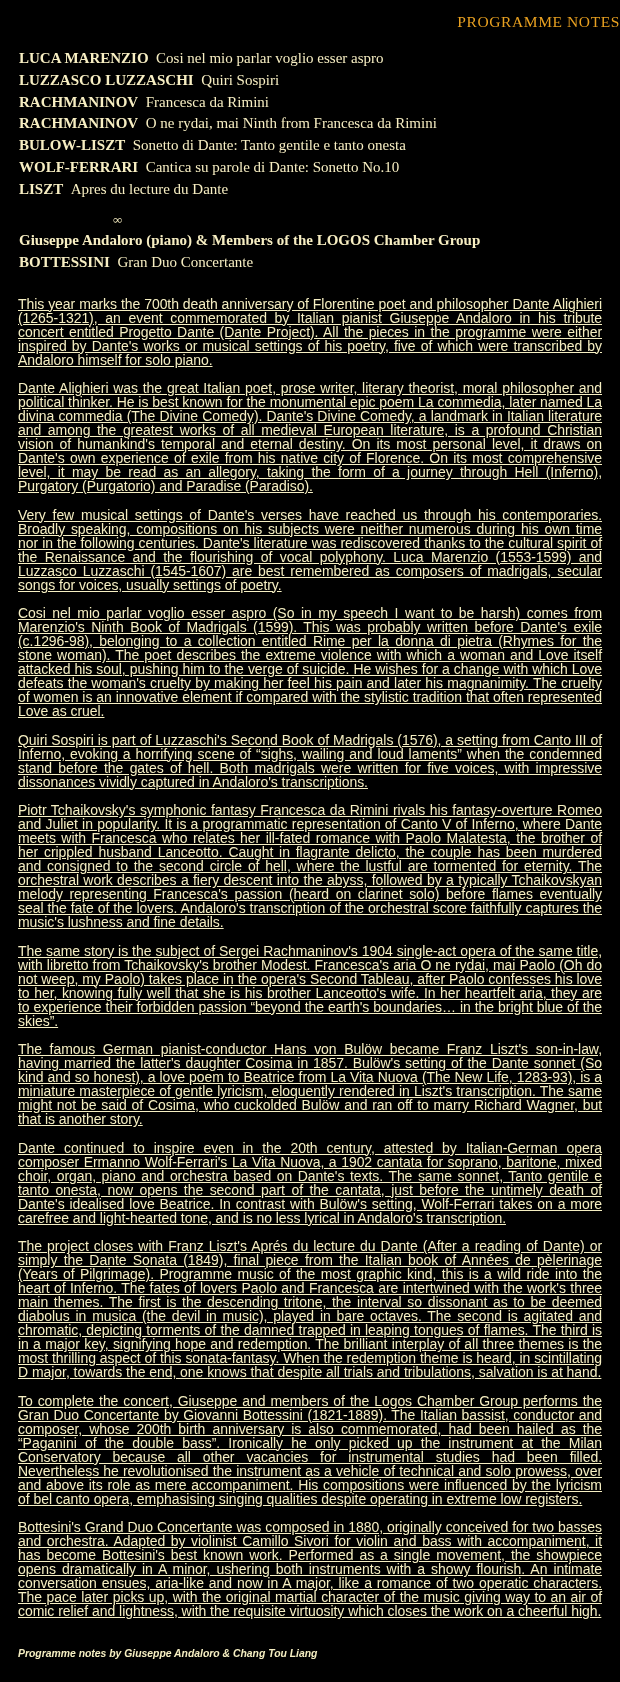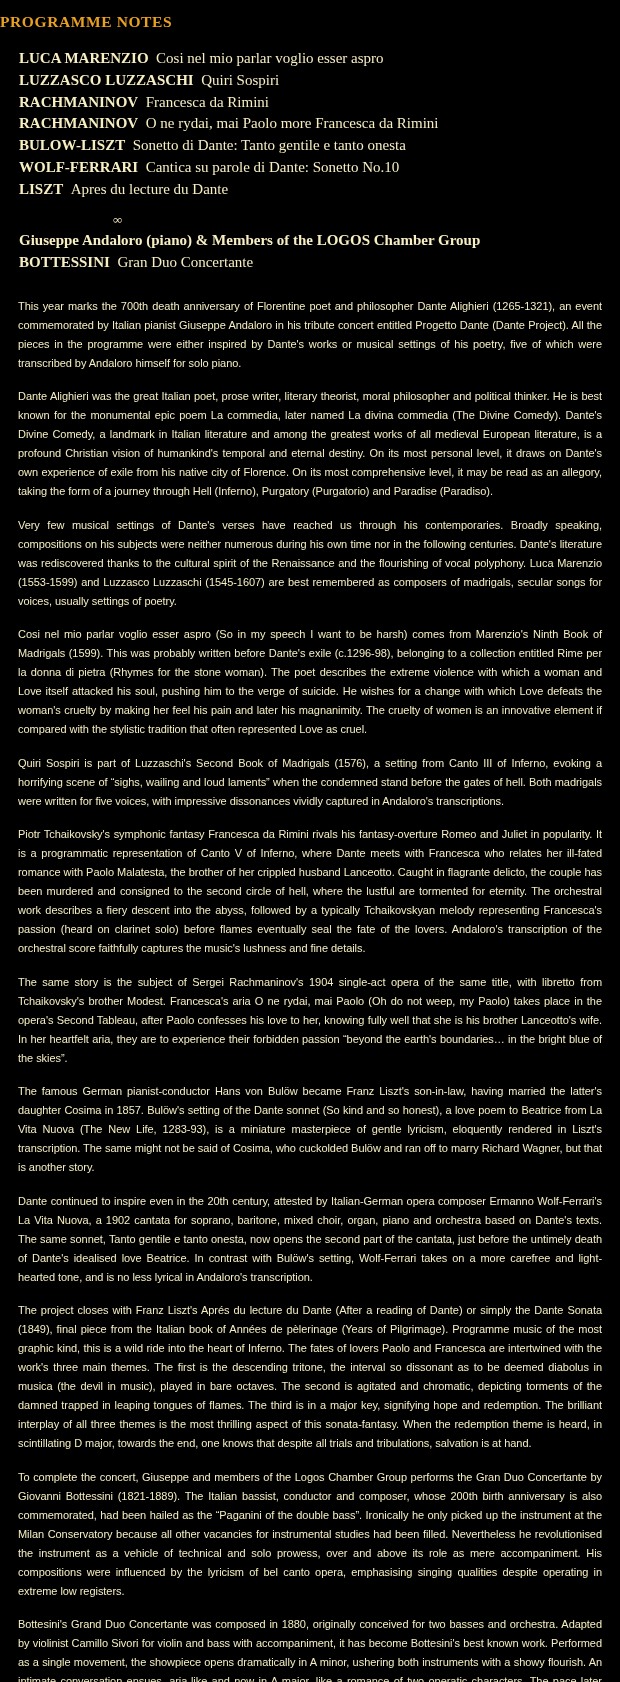--- a/index.html
+++ b/index.html
@@ -21,24 +21,24 @@
     width: 620px;
     min-height: 1682px;
     background: #000000;
     padding: 0;
     position: relative;
   }
 
   .title {
     color: #e8a020;
     font-family: "Liberation Serif", serif;
-    font-weight: bold;
+    font-weight: normal;
     font-size: 15.5px;
     letter-spacing: 0.6px;
-    text-align: left;
+    text-align: right;
     padding-top: 13px;
     padding-bottom: 2px;
   }
 
   .program-list {
     margin-top: 15px;
     padding-left: 19px;
     padding-right: 19px;
   }
 
@@ -80,27 +80,28 @@
   }
 
   .body-wrap {
     padding-left: 18px;
     padding-right: 18px;
     margin-top: 23px;
   }
 
   p.para {
     font-family: "Liberation Sans", sans-serif;
-    font-size: 11px;
-    line-height: 19px;
+    font-size: 14px;
+    line-height: 14px;
     color: #f6efc2;
     text-align: justify;
     text-justify: inter-word;
     margin-bottom: 14.5px;
     letter-spacing: -0.05px;
+    text-decoration: underline;
   }
 
   p.para.tight {
     margin-bottom: 0px;
   }
 
   p.para.last-para {
     margin-bottom: 30px;
   }
 
@@ -129,21 +130,21 @@
     <div class="program-line">
       <span>LUZZASCO LUZZASCHI</span>&nbsp;
       <span class="work">Quiri Sospiri</span>
     </div>
     <div class="program-line">
       <span>RACHMANINOV</span>&nbsp;
       <span class="work">Francesca da Rimini</span>
     </div>
     <div class="program-line">
       <span>RACHMANINOV</span>&nbsp;
-      <span class="work">O ne rydai, mai Paolo more Francesca da Rimini</span>
+      <span class="work">O ne rydai, mai Ninth from Francesca da Rimini</span>
     </div>
     <div class="program-line">
       <span>BULOW-LISZT</span>&nbsp;
       <span class="work">Sonetto di Dante: Tanto gentile e tanto onesta</span>
     </div>
     <div class="program-line">
       <span>WOLF-FERRARI</span>&nbsp;
       <span class="work">Cantica su parole di Dante: Sonetto No.10</span>
     </div>
     <div class="program-line">

